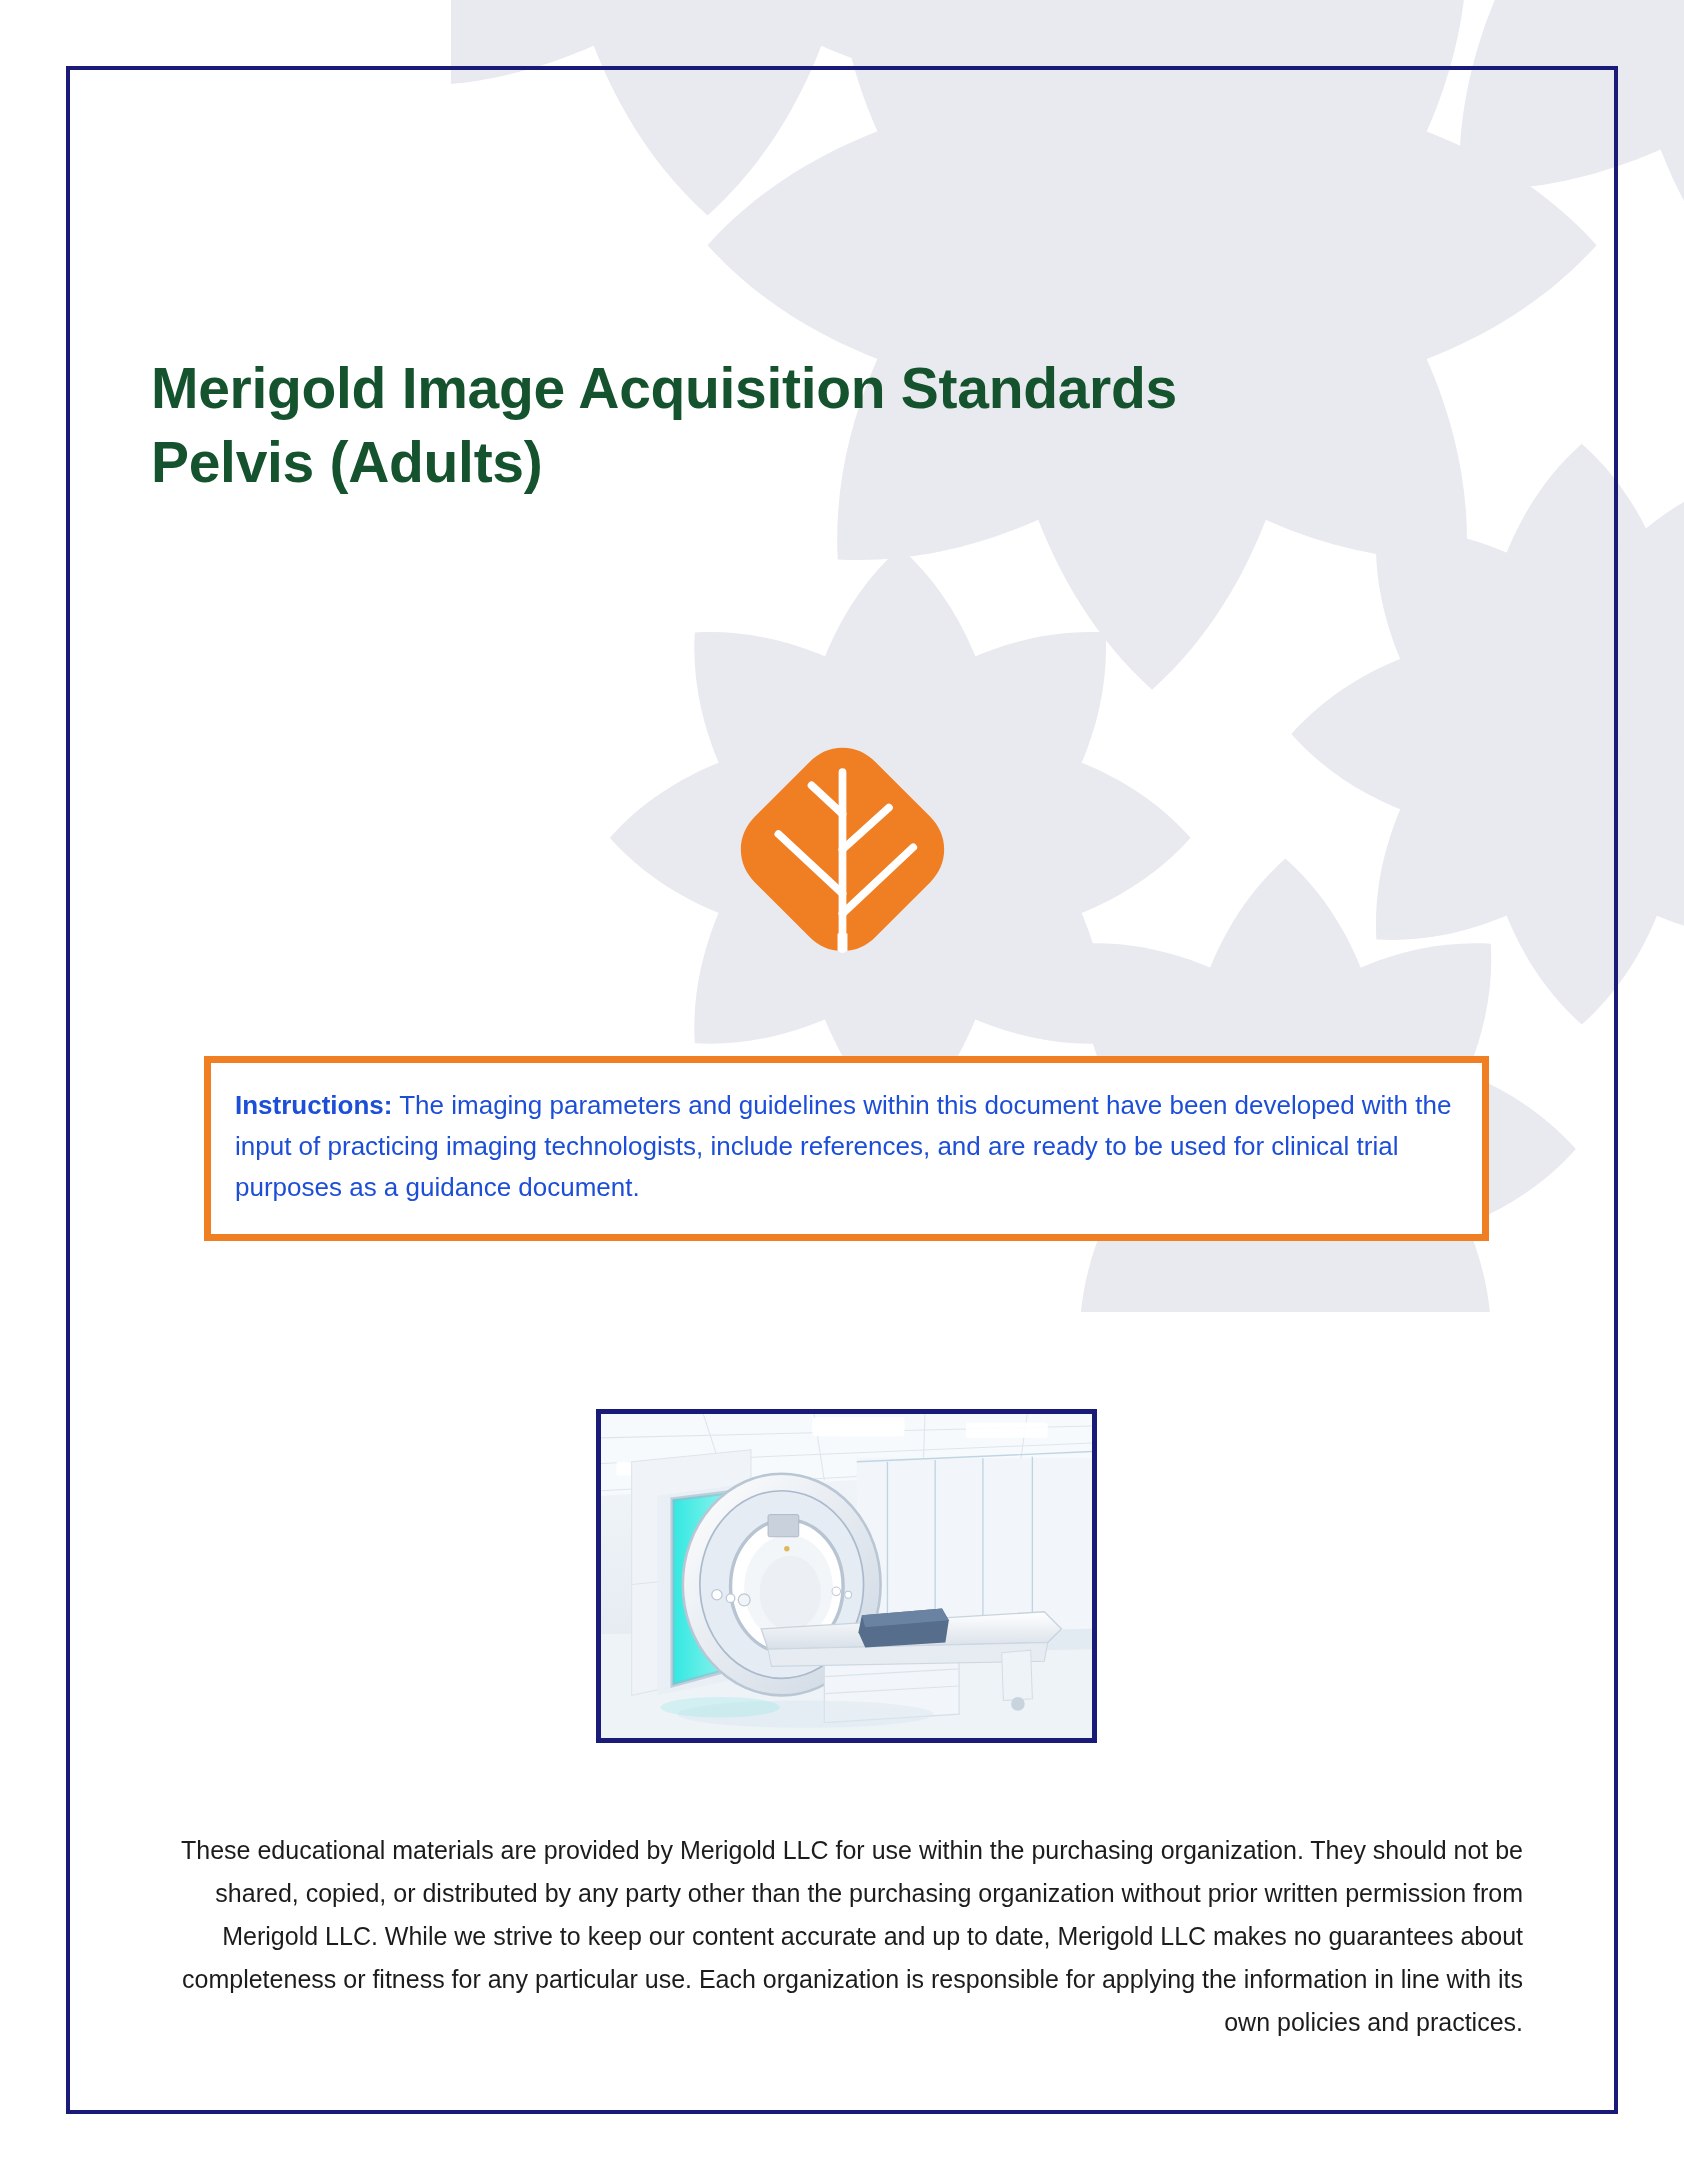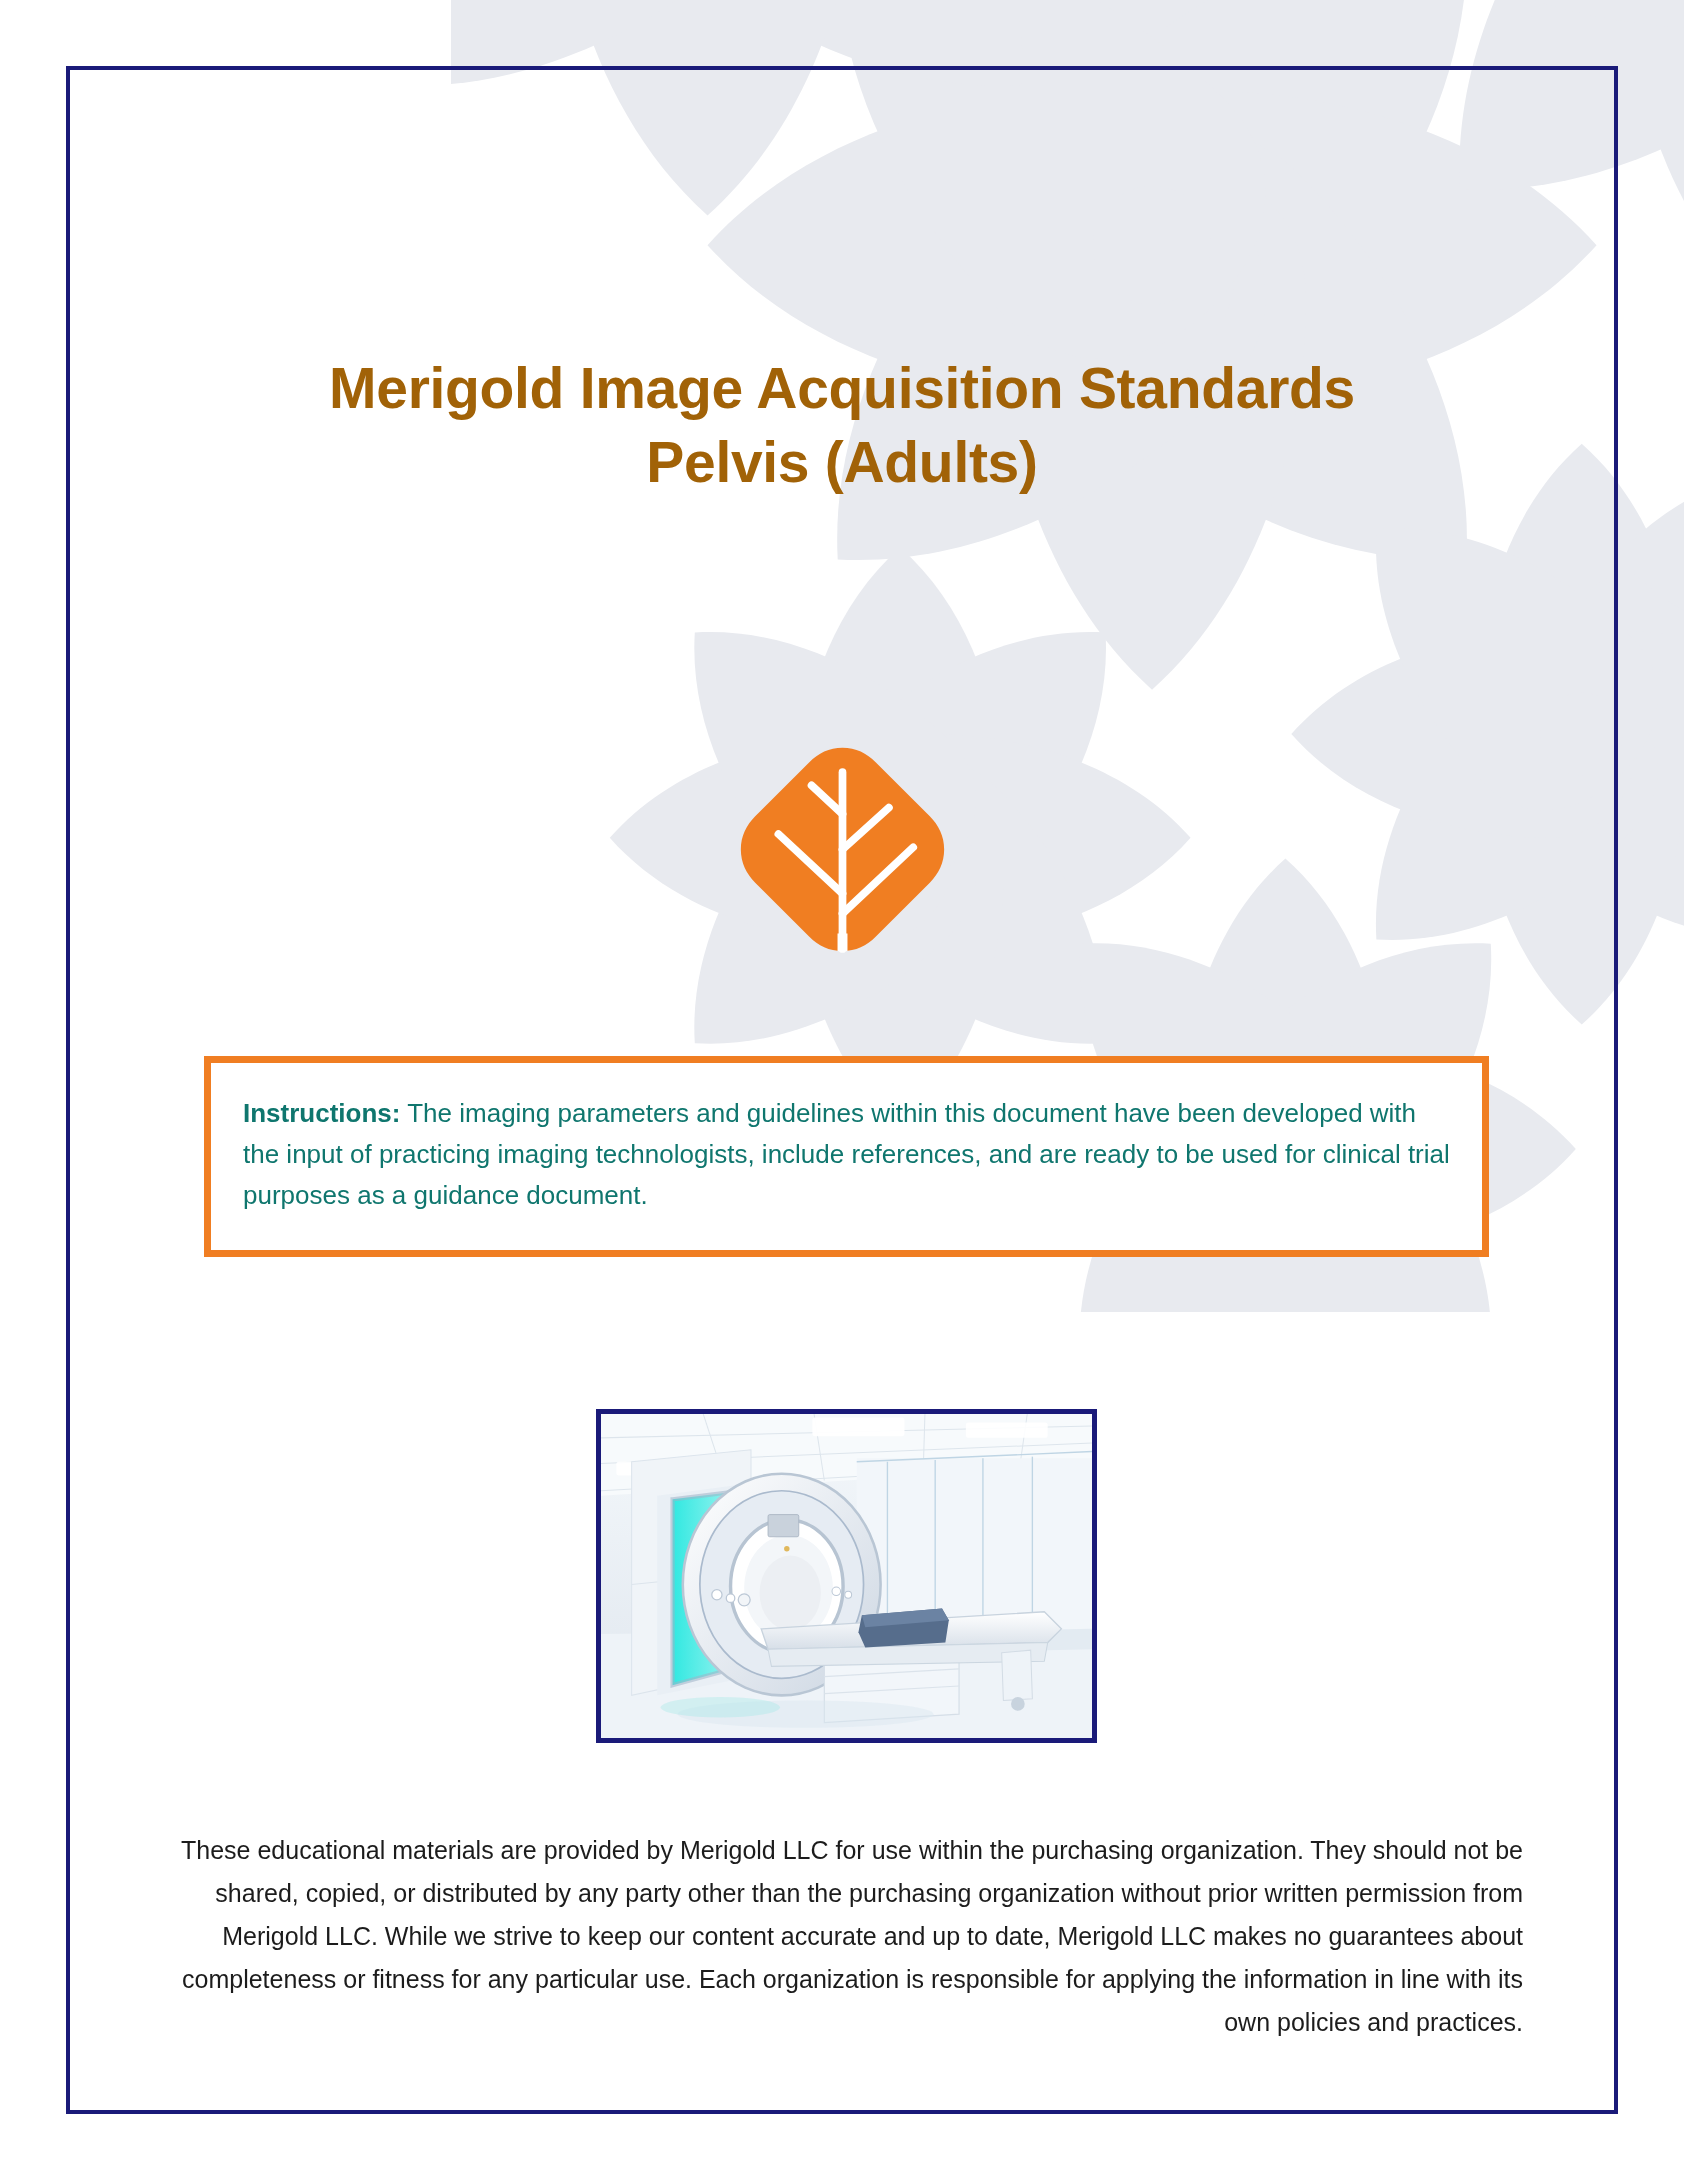--- a/index.html
+++ b/index.html
@@ -53,22 +53,22 @@
     height: 2048px;
     z-index: 3;
     box-sizing: border-box;
   }
 
   .doc-title {
     position: absolute;
     left: 85px;
     top: 247px;
     width: 1382px;
-    text-align: center;
-    color: #a16207;
+    text-align: left;
+    color: #14532d;
     font-size: 57px;
     font-weight: bold;
     line-height: 1.30;
     letter-spacing: -0.3px;
   }
   .doc-title .t-line { display: block; white-space: pre; }
 
   
   .logo-wrap {
     position: absolute;
@@ -88,22 +88,22 @@
     width: 1285px;
     min-height: 118px;
     border: 7.7px solid #F07E22;
     background: #ffffff;
     box-sizing: border-box;
     padding: 22px 24px 25.6px 24px;
   }
   .instructions-text {
     font-size: 26px;
     line-height: 1.58;
-    color: #0f766e;
-    margin: 8px;
+    color: #1d4ed8;
+    margin: 0;
   }
   .instructions-text .lead { font-weight: bold; }
 
   
   .photo-frame {
     position: absolute;
     left: 530px;
     top: 1343px;
     width: 501px;
     height: 334px;

